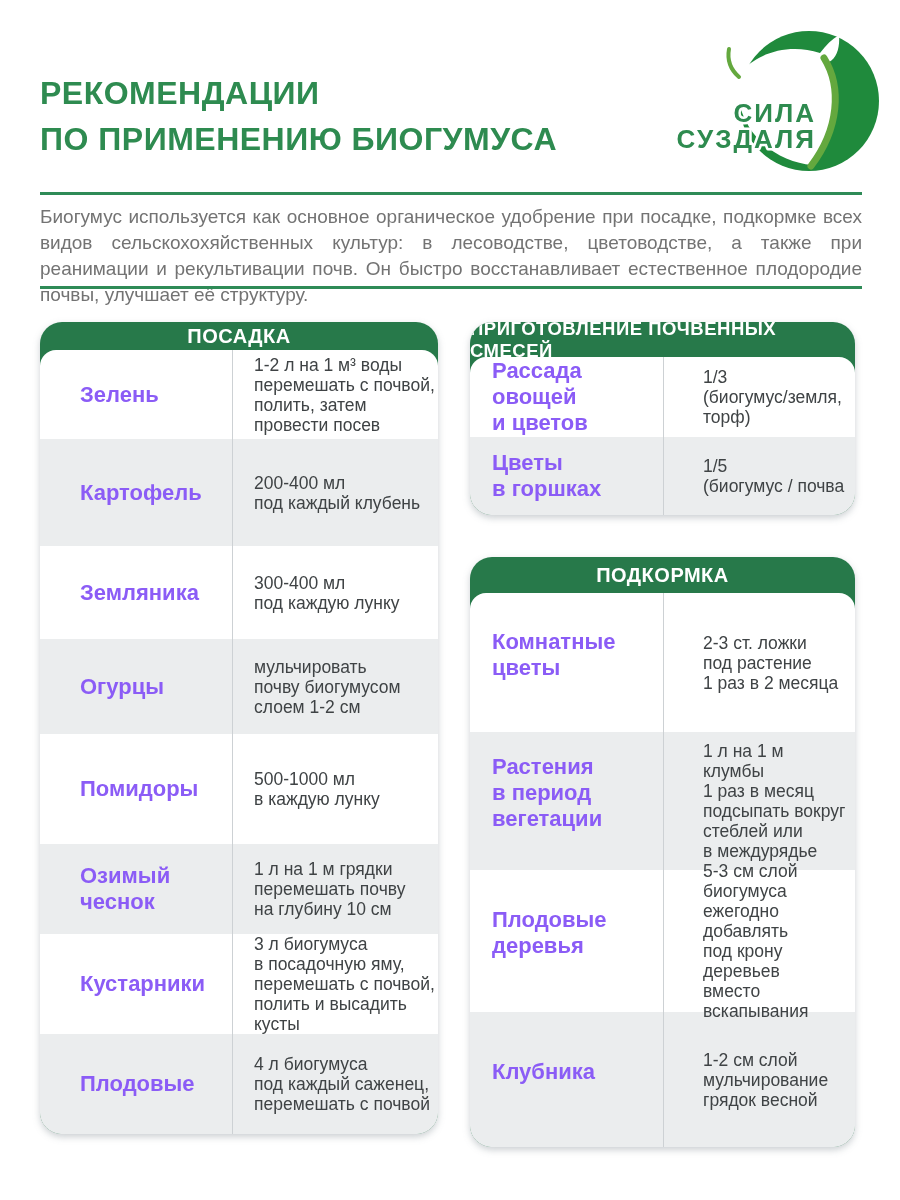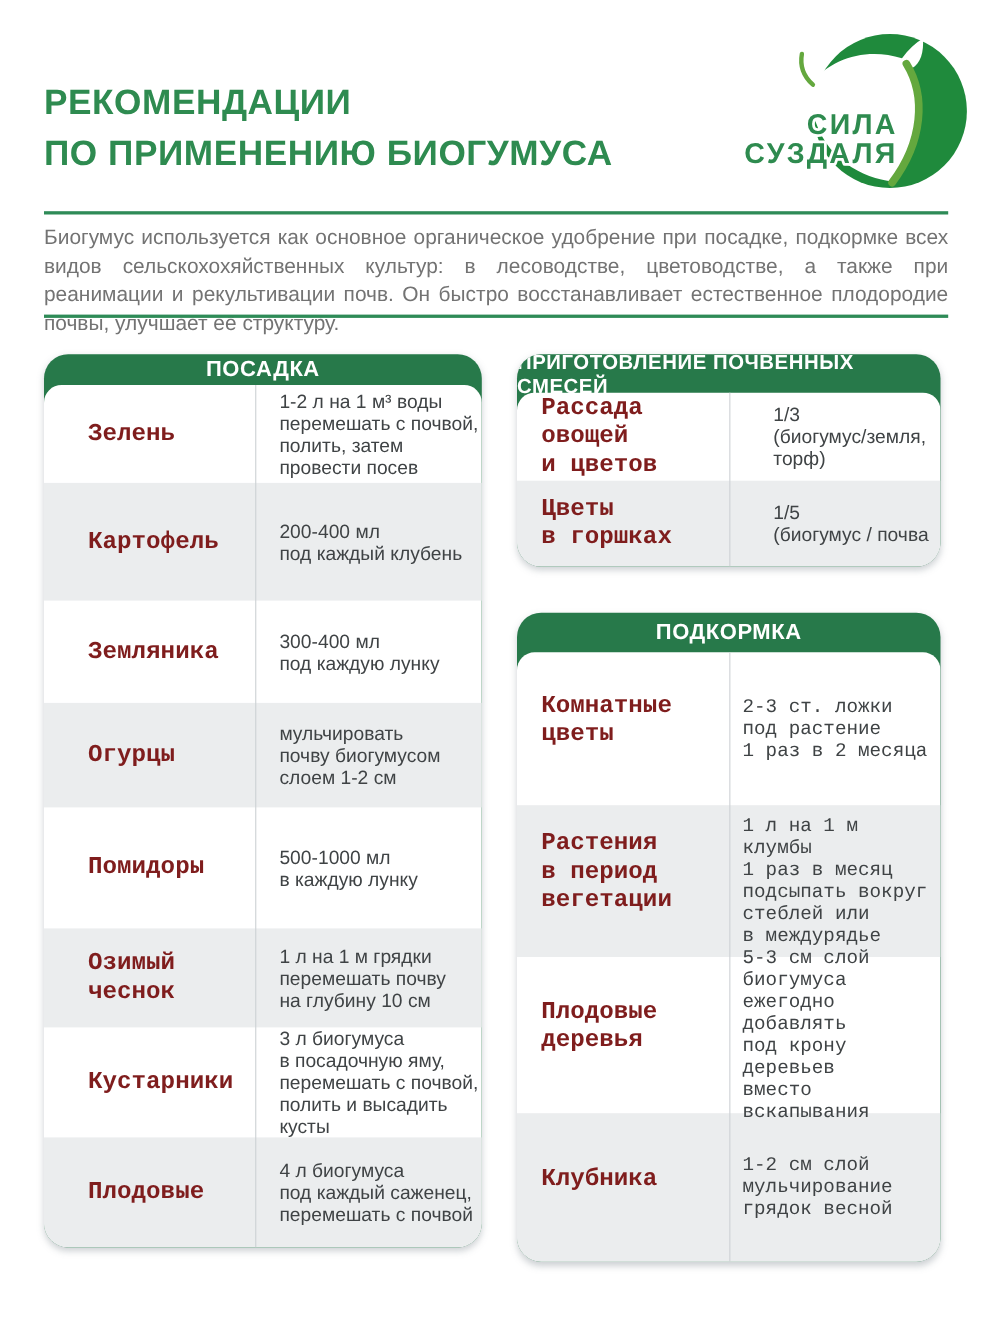--- a/index.html
+++ b/index.html
@@ -20,22 +20,22 @@
            line-height:26px; color:#737373; text-align:justify; }
 
   
   .card { position:absolute; border-radius:22px; overflow:hidden;
           background:#27794a; box-shadow:0 3px 7px rgba(110,120,130,0.35); }
   .card-header { display:flex; align-items:center; justify-content:center;
                  color:#ffffff; font-weight:bold; letter-spacing:0.5px; }
   .card-body { position:relative; background:#ffffff; border-radius:16px 16px 22px 22px; }
   .row { display:flex; }
   .row.alt { background:#ebedee; }
-  .cl { display:flex; align-items:center; font-weight:bold; color:#7f1d1d;
-        white-space:pre-line; line-height:1.18;font-family:Liberation Mono, monospace; }
+  .cl { display:flex; align-items:center; font-weight:bold; color:#8b5cf6;
+        white-space:pre-line; line-height:1.18; }
   .cv { display:flex; align-items:center; flex:1; color:#3f4345;
         white-space:pre-line; font-size:17.5px; line-height:20px; }
   .vline { position:absolute; top:0; bottom:0; width:1px; background:#cdd1d4; }
 
   
   .t0 { left:40px; top:322px; width:398px; }
   .t0 .card-header { height:28px; font-size:20px;text-align:right; }
   .t0 .cl { width:192px; padding:0 8px 0 40px; font-size:22px; }
   .t0 .cv { padding:0 0 0 22px; }
   .t0 .vline { left:192px; }
@@ -44,21 +44,21 @@
   .t1 { left:470px; top:322px; width:385px; }
   .t1 .card-header { height:35px; font-size:18.5px; }
   .t1 .cl { width:193px; padding:0 8px 0 22px; font-size:22px; }
   .t1 .cv { padding:0 8px 0 40px; }
   .t1 .vline { left:193px; }
 
   
   .t2 { left:470px; top:557px; width:385px; }
   .t2 .card-header { height:36px; font-size:20px; }
   .t2 .cl { width:193px; padding:0 8px 16px 22px; font-size:22px; }
-  .t2 .cv { padding:0 8px 0 12px;font-family:Liberation Mono, monospace; }
+  .t2 .cv { padding:0 8px 0 40px; }
   .t2 .vline { left:193px; }
 
   .logo-text { font-weight:bold; letter-spacing:2px; }
 </style>
 </head>
 <body>
 
 <div class="page">
 
   <h1 class="title"><span>РЕКОМЕНДАЦИИ</span><br><span>ПО ПРИМЕНЕНИЮ БИОГУМУСА</span></h1>

